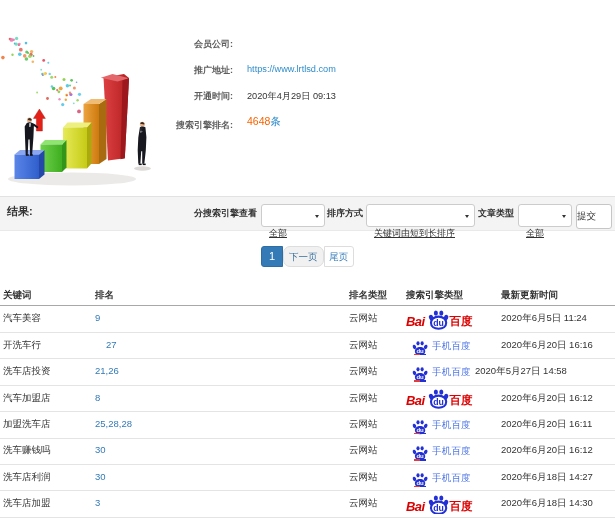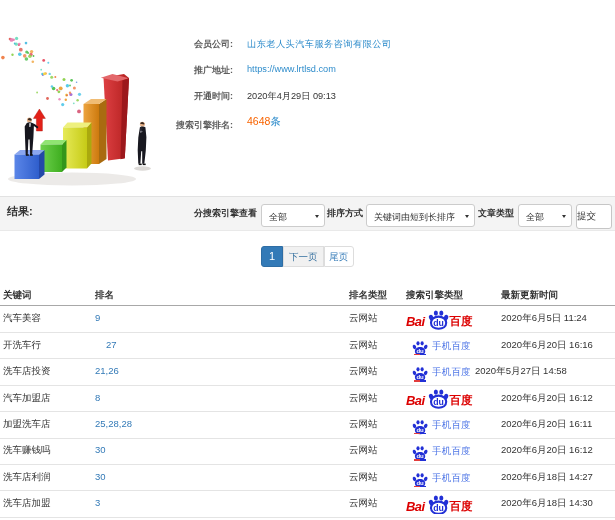--- a/index.html
+++ b/index.html
@@ -11,24 +11,24 @@
   background:linear-gradient(180deg,#0a61a4 0px,#0a61a4 3.5px,#0e83d4 5px,#0b77c4 22px,#0b6cb4 23.5px,#0a5e9e 25px); }
 #hdr span { position:absolute; left:17px; top:8px; font-size:9.2px; font-weight:bold; color:#fff; text-shadow:0 1px 1px rgba(0,0,40,.25); }
 
 .ilbl { left:140px; width:93px; text-align:right; font-size:9px; font-weight:bold; color:#5e5e5e; }
 .ival { left:247px; font-size:9.2px; color:#333; }
 .blue { color:#2e8ccb; }
 
 #band { left:0; top:196px; width:615px; height:35px; background:#f4f4f4; border-top:1px solid #e2e2e2; border-bottom:1px solid #e9e9e9; }
 .flbl { font-size:9px; font-weight:bold; color:#333; top:207px; white-space:nowrap; }
 .sel { top:204px; height:23px; background:#fff; border:1px solid #ccc; border-radius:3px; font-size:9px; color:#333; }
-.sel span { position:absolute; left:7px; top:6px; }
+.sel span { position:absolute; left:7px; top:22px;text-decoration:underline; }
 .sel i { position:absolute; right:5px; top:9.5px; width:0; height:0; border-left:2.8px solid transparent; border-right:2.8px solid transparent; border-top:3.8px solid #333; }
 
-.pg { top:246px; height:20.5px; font-size:9.5px; text-align:center; line-height:19px; }
+.pg { top:246px; height:20.5px; font-size:9.5px; text-align:center; line-height:19px;border-radius:7px; }
 
 .th { top:288.5px; font-size:9.5px; font-weight:bold; color:#333; }
 .td { font-size:9.5px; color:#333; }
 .rk { color:#337ab7; }
 .sep { left:0; width:615px; height:1px; background:#e4e4e4; }
 </style>
 </head>
 <body>
 <div id="page">
 
@@ -143,21 +143,20 @@
       <circle cx="20.8" cy="19.7" r="1.9" fill="#e05a4e" opacity="0.82"></circle>
       <circle cx="79.0" cy="81.4" r="1.9" fill="#d44d6e" opacity="0.87"></circle>
       <circle cx="37.1" cy="62.5" r="0.9" fill="#8cd14a" opacity="0.85"></circle>
       <circle cx="71.6" cy="50.3" r="1.4" fill="#54c254" opacity="0.95"></circle>
       <circle cx="2.9" cy="27.6" r="1.8" fill="#f07f48" opacity="0.97"></circle>
       <circle cx="51.9" cy="56.5" r="1.2" fill="#52c8e8" opacity="0.91"></circle>
       <circle cx="16.3" cy="14.2" r="1.6" fill="#62d8b8" opacity="0.86"></circle>
     </svg>
 
   <div class="abs ilbl" style="top:38px">会员公司:</div>
-  <div class="abs ival blue" style="top:38px;letter-spacing:0.45px">山东老人头汽车服务咨询有限公司</div>
   <div class="abs ilbl" style="top:64px">推广地址:</div>
   <div class="abs ival blue" style="top:64px">https://www.lrtlsd.com</div>
   <div class="abs ilbl" style="top:90px">开通时间:</div>
   <div class="abs ival" style="top:90px">2020年4月29日 09:13</div>
   <div class="abs ilbl" style="top:119px">搜索引擎排名:</div>
   <div class="abs ival" style="top:114.5px;font-size:10.5px"><span style="color:#f86300">4648</span><span class="blue">条</span></div>
 
   <div class="abs" id="band"></div>
   <div class="abs" style="left:7px;top:203.5px;font-size:11px;font-weight:bold;color:#333">结果:</div>
   <div class="abs flbl" style="left:194px;width:62px;text-align:right">分搜索引擎查看</div>

